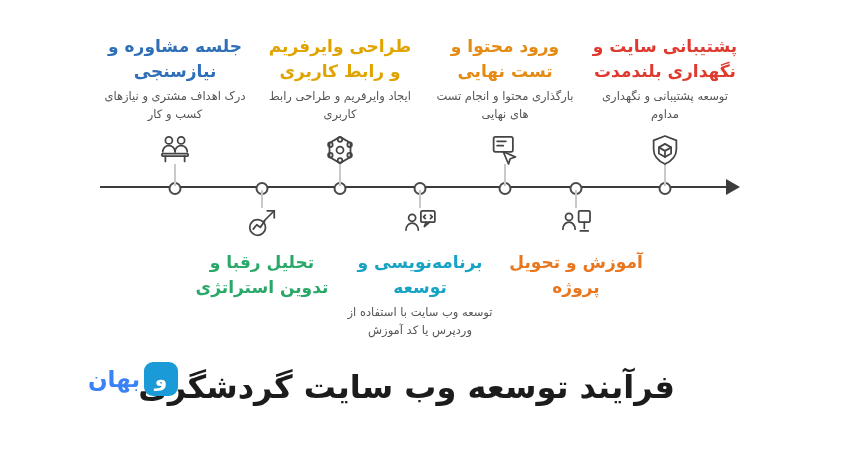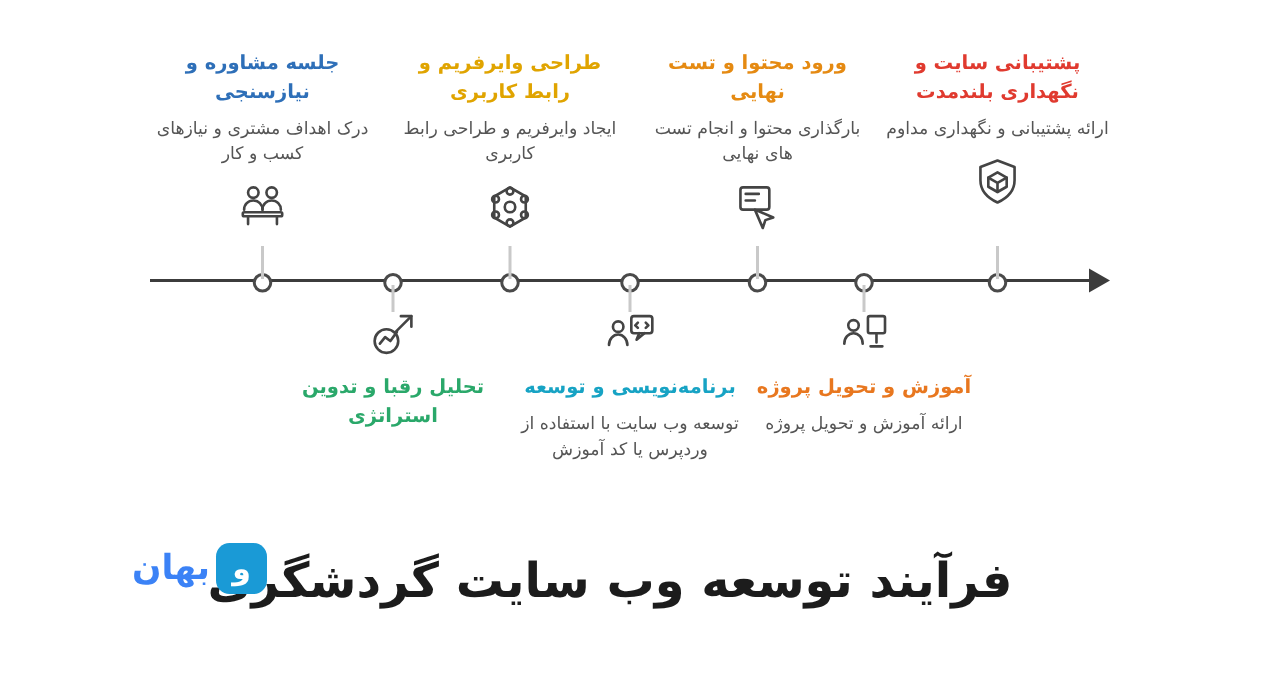--- a/index.html
+++ b/index.html
@@ -57,21 +57,21 @@
     background: #c9c9c9;
   }
 
   
   .step {
     position: absolute;
     width: 150px;
     text-align: center;
   }
   .step-title {
-    font-size: 13px;
+    font-size: 17px;
     font-weight: bold;
     line-height: 1.45;
     margin: 0 0 5px 0;
   }
   .step-desc {
     font-size: 11.5px;
     color: #555555;
     line-height: 1.5;
     margin: 0;
   }
@@ -236,25 +236,24 @@
       <div class="step bottom" style="left: 501px; top: 200px; height: 130px;">
         <div class="icon-wrap">
           <svg viewBox="0 0 48 48" fill="none" stroke="#444" stroke-width="2" stroke-linecap="round" stroke-linejoin="round">
             <circle cx="16" cy="17" r="4"></circle>
             <path d="M9 31c0-4.5 3.2-8 7-8s7 3.5 7 8"></path>
             <rect x="27" y="10" width="13" height="13" rx="1.5"></rect>
             <path d="M33.5 23v7M29 33h9"></path>
           </svg>
         </div>
         <div class="step-title" style="color: rgb(232, 119, 31);">آموزش و تحویل پروژه</div>
-        <div class="step-desc">ارائه آموزش و تحویل پروژه</div>
       </div>
       <div class="step top" style="left: 590px; top: 34px; height: 130px;">
         <div class="step-title" style="color: rgb(224, 58, 47);">پشتیبانی سایت و نگهداری بلندمدت</div>
-        <div class="step-desc">ارائه پشتیبانی و نگهداری مداوم</div>
+        <div class="step-desc">توسعه پشتیبانی و نگهداری مداوم</div>
         <div class="icon-wrap">
           <svg viewBox="0 0 48 48" fill="none" stroke="#444" stroke-width="2" stroke-linecap="round" stroke-linejoin="round">
             <path d="M24 8l13 5v10c0 8-5.5 13.5-13 17-7.5-3.5-13-9-13-17V13z"></path>
             <path d="M24 17l7 4v7l-7 4-7-4v-7z"></path>
             <path d="M17 21l7 4 7-4M24 25v7"></path>
           </svg>
         </div>
       </div>
     </div>
 

